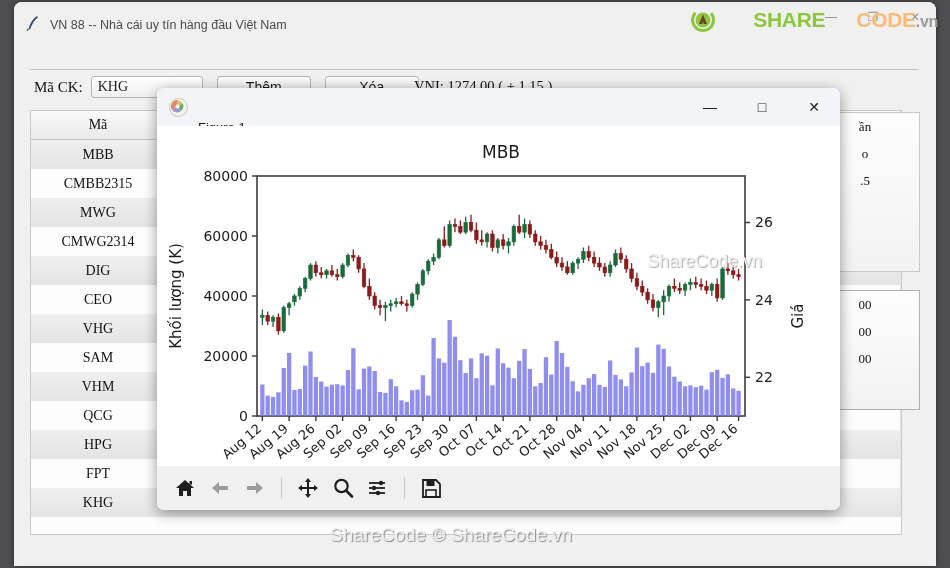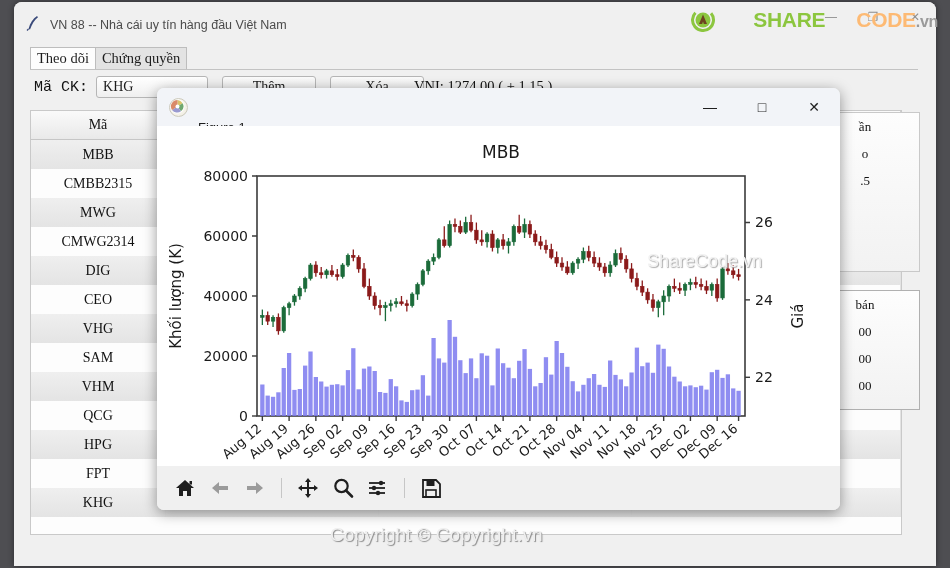--- a/index.html
+++ b/index.html
@@ -29,29 +29,29 @@
   #tabbar{position:absolute;left:16px;top:44px;display:flex;align-items:flex-end;height:24px;}
   .tab{
     font-family:"Liberation Serif",serif;font-size:14.5px;color:#1d1d1d;
     padding:2px 6px 3px 6px;background:#e3e3e3;border:1px solid #bdbdbd;border-bottom:none;
     margin-right:-1px;
   }
   .tab.active{background:#fdfdfd;}
   #tab-underline{position:absolute;left:16px;top:67px;width:888px;height:1px;background:#c3c3c3;}
   
   #form-row{position:absolute;left:20px;top:74px;display:flex;align-items:center;}
-  #ma-ck-label{font-family:Liberation Mono, monospace;font-size:15px;color:#111;margin-right:8px;}
+  #ma-ck-label{font-family:Liberation Serif, serif;font-size:15px;color:#111;margin-right:8px;}
   #ma-ck-input{
     width:112px;height:22px;background:linear-gradient(#ffffff,#efefef);
     border:1px solid #b6b6b6;border-radius:3px;font-family:"Liberation Serif",serif;
     font-size:14px;color:#1c1c1c;padding:0 0 0 6px;box-sizing:border-box;
   }
   .form-btn{
     height:22px;width:94px;margin-left:14px;border:1px solid #b6b6b6;border-radius:3px;
-    background:linear-gradient(#fbfbfb,#e6e6e6);font-family:Liberation Serif, serif;
+    background:linear-gradient(#fbfbfb,#e6e6e6);font-family:Liberation Sans, sans-serif;
     font-size:14px;color:#1a1a1a;
   }
   #index-row{position:absolute;left:400px;top:76px;display:flex;gap:24px;}
   .index-text{font-family:"Liberation Serif",serif;font-size:14.5px;color:#111;white-space:nowrap;}
   
   #watchlist{
     position:absolute;left:16px;top:108px;width:872px;height:425px;
     background:#fdfdfd;border:1px solid #c9c9c9;box-sizing:border-box;overflow:hidden;
   }
   table{border-collapse:collapse;width:100%;font-family:"Liberation Serif",serif;}
@@ -125,24 +125,20 @@
       </svg>
     </span>
     <span id="app-title">VN 88 -- Nhà cái uy tín hàng đầu Việt Nam</span>
     <span class="win-btns">
       <span class="win-btn">—</span>
       <span class="win-btn">❐</span>
       <span class="win-btn">✕</span>
     </span>
   </div>
 
-  <div id="tabbar">
-    <div class="tab active">Theo dõi</div>
-    <div class="tab">Chứng quyền</div>
-  </div>
   <div id="tab-underline"></div>
 
   <div id="form-row">
     <span id="ma-ck-label">Mã CK:</span>
     <input id="ma-ck-input" value="KHG" placeholder="Mã CK" style="">
     <button class="form-btn">Thêm</button>
     <button class="form-btn">Xóa</button>
   </div>
 
   <div id="index-row">
@@ -242,21 +238,20 @@
     </table>
   </div>
 
   <div id="panel-a">
     <div class="panel-line">ần</div>
     <div class="panel-line">o</div>
     <div class="panel-line">.5</div>
   </div>
 
   <div id="panel-b">
-    <div class="panel-line">bán</div>
     <div class="panel-line">00</div>
     <div class="panel-line">00</div>
     <div class="panel-line">00</div>
   </div>
 </div>
 
 <div id="logo-watermark">
   <span id="logo-mark">
     <svg width="24" height="24" viewBox="0 0 24 24">
       <circle cx="12" cy="12" r="10.5" fill="none" stroke="#8cc63f" stroke-width="3" stroke-dasharray="48 18" transform="rotate(-40 12 12)"></circle>
@@ -668,13 +663,13 @@
         <path d="M2 2 H15 L19 6 V19 H2 Z" fill="none" stroke="#1f1f1f" stroke-width="1.8"></path>
         <rect x="5.5" y="2" width="8" height="6" fill="#1f1f1f"></rect>
         <rect x="5" y="12" width="10" height="7" fill="none" stroke="#1f1f1f" stroke-width="1.6"></rect>
       </svg>
     </span>
   </div>
 
   <div id="chart-watermark">ShareCode.vn</div>
 </div>
 
-<div id="copyright">Copyright © Copyright.vn</div>
+<div id="copyright">ShareCode © ShareCode.vn</div>
 
 </body></html>

